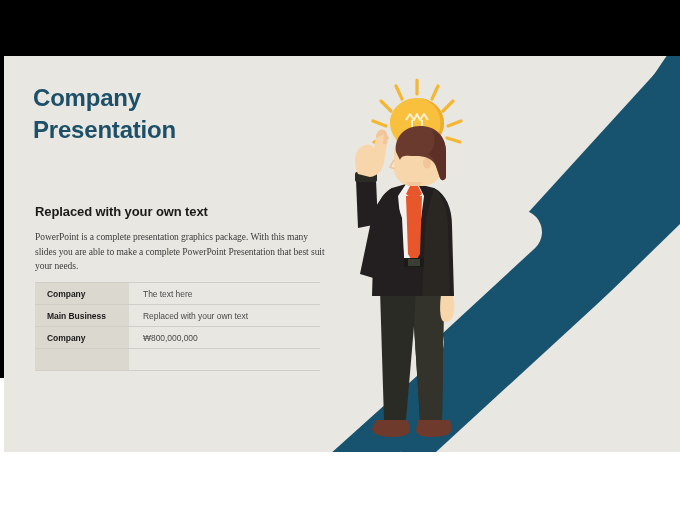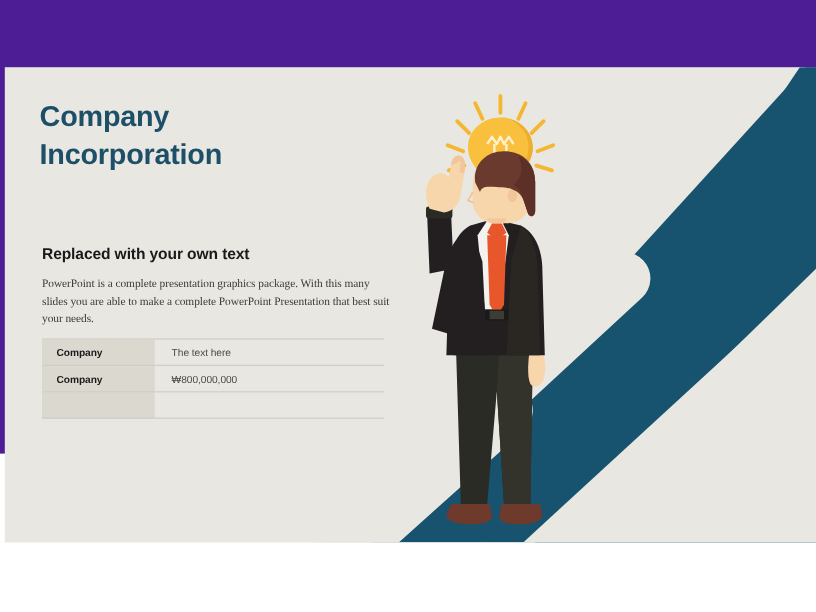--- a/index.html
+++ b/index.html
@@ -12,21 +12,21 @@
     height: 510px;
     overflow: hidden;
     font-family: "Liberation Sans", sans-serif;
   }
 
   
   #page {
     position: relative;
     width: 680px;
     height: 378px;
-    background: #4c1d95;
+    background: #000000;
   }
 
   
   #slide {
     position: absolute;
     left: 4px;
     top: 56px;
     width: 676px;
     height: 396px;
     background: #e8e7e1;
@@ -153,33 +153,37 @@
         <path d="M 430,168 L 430,396 L 196,396 Z" fill="#e8e7e1"></path>
 
         <path d="M 430,-10 L 430,150 L 150,396 L 60,396 Z" fill="#17536e"></path>
         <line x1="270" y1="176" x2="36" y2="392" stroke="#e8e7e1" stroke-width="44" stroke-linecap="round"></line>
         <line x1="172" y1="286" x2="16" y2="426" stroke="#e8e7e1" stroke-width="44" stroke-linecap="round"></line>
       </g>
     </svg>
 
     <div id="title-block">
       <div class="title-line">Company</div>
-      <div class="title-line">Incorporation</div>
+      <div class="title-line">Presentation</div>
     </div>
 
     <div id="lede">
       <div id="lede-heading">Replaced with your own text</div>
       <div id="lede-paragraph">PowerPoint is a complete presentation graphics package. With this many slides you are able to make a complete PowerPoint Presentation that best suit your needs.</div>
     </div>
 
     <table id="spec-table">
       <tbody>
         <tr>
           <td class="cell-label">Company</td>
           <td class="cell-value">The text here</td>
+        </tr>
+        <tr>
+          <td class="cell-label">Main Business</td>
+          <td class="cell-value">Replaced with your own text</td>
         </tr>
         <tr>
           <td class="cell-label">Company</td>
           <td class="cell-value">₩800,000,000</td>
         </tr>
         <tr class="spacer-row">
           <td class="cell-label"></td>
           <td class="cell-value"></td>
         </tr>
       </tbody>

